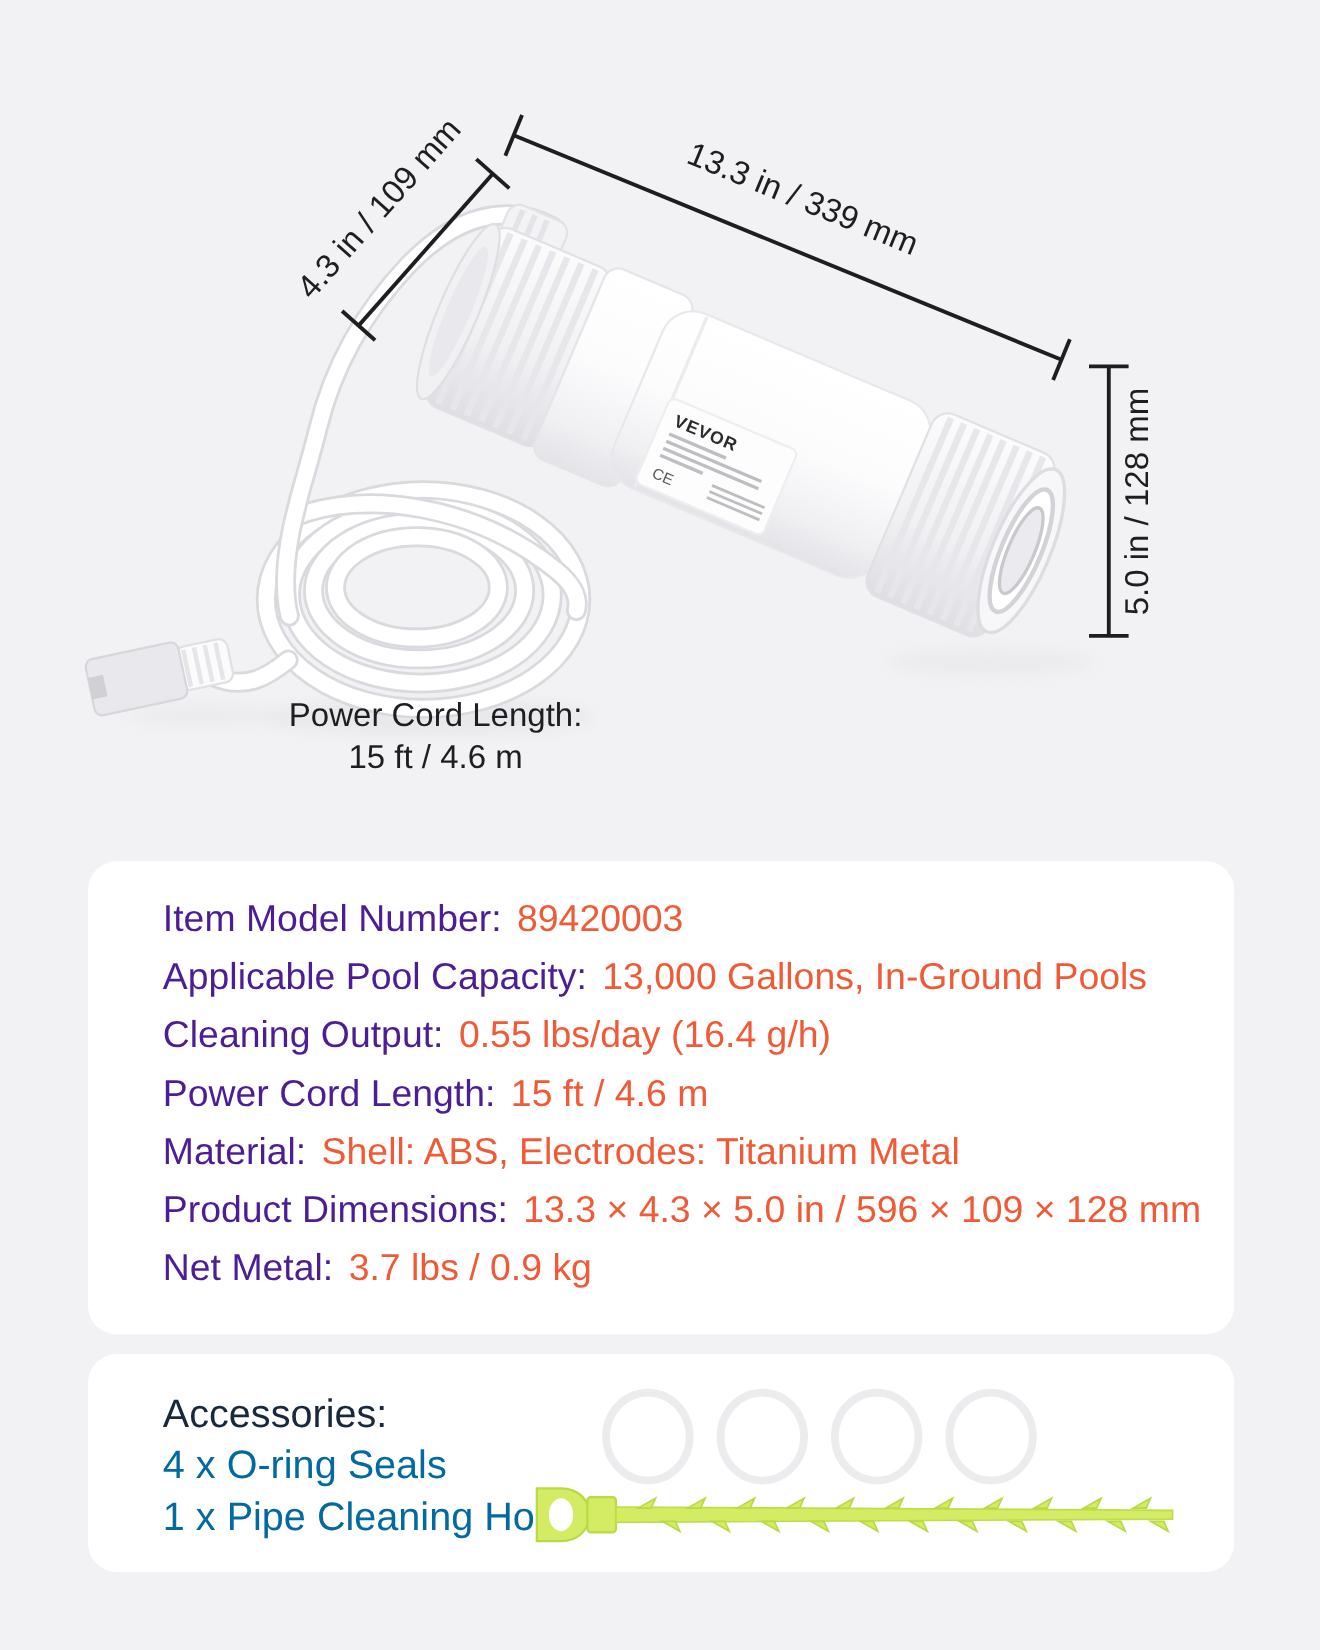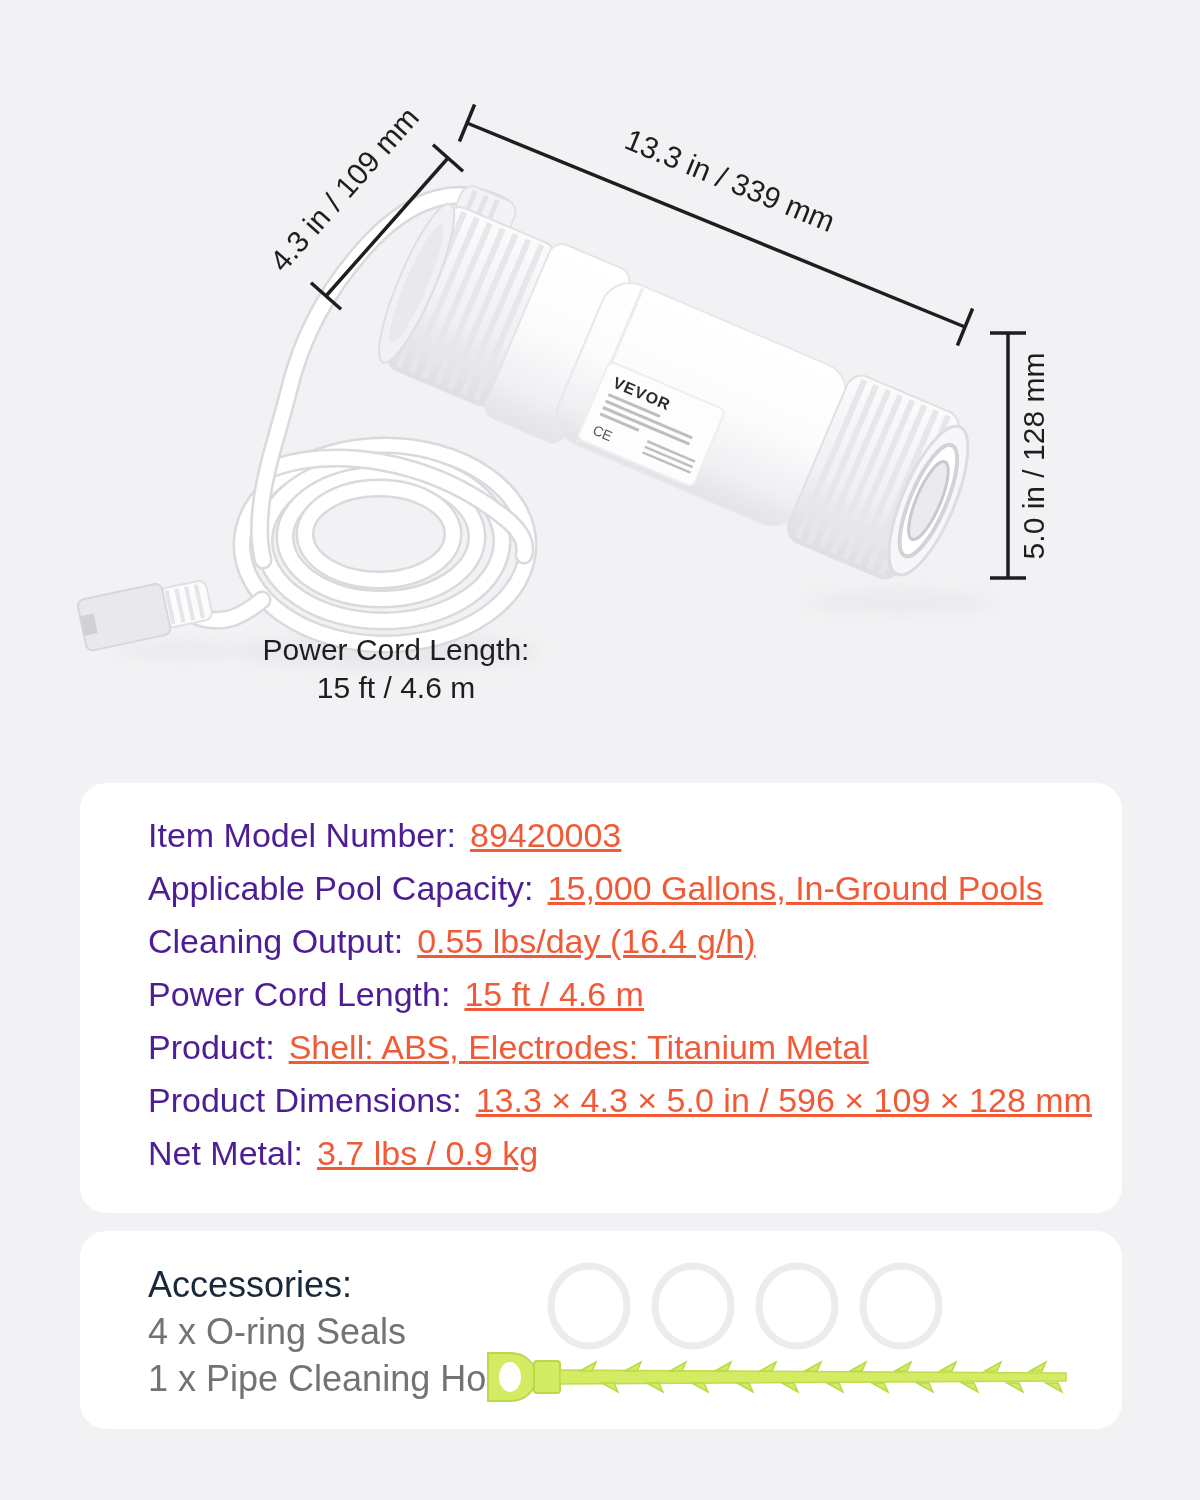--- a/index.html
+++ b/index.html
@@ -4,25 +4,25 @@
 <style>
   html,body{margin:0;padding:0;}
   body{background:#F2F2F4;font-family:"Liberation Sans",sans-serif;color:#1D1D1F;}
   .page{position:relative;width:1200px;height:1500px;overflow:hidden;background:#F2F2F4;}
   .hero{position:absolute;top:0;left:0;width:1200px;height:778px;}
   .card{position:absolute;background:#FFFFFF;border-radius:26px;}
   .card.specs{left:80px;top:783px;width:1042px;height:430px;}
   .spec-list{padding:26px 0 0 68px;}
   .spec-row{font-size:34px;line-height:53px;white-space:nowrap;}
   .spec-label{color:#4c1d95;}
-  .spec-value{color:#F15A36;margin-left:14px;text-decoration:underline;}
+  .spec-value{color:#F15A36;margin-left:14px;}
   .card.accessories{left:80px;top:1231px;width:1042px;height:198px;}
   .acc-text{position:absolute;left:68px;top:30px;font-size:36px;line-height:47px;white-space:nowrap;}
   .acc-label{color:#17293A;}
-  .acc-item{color:#737373;}
+  .acc-item{color:#0369a1;}
   .acc-art{position:absolute;left:400px;top:18px;}
   svg text{font-family:"Liberation Sans",sans-serif;}
 </style>
 </head>
 <body>
 
 <div class="page">
 
   <div class="hero">
     <svg width="1200" height="778" viewBox="0 0 1200 778">
@@ -174,30 +174,30 @@
       </g>
     </svg>
   </div>
 
   <div class="card specs">
     <div class="spec-list">
       <div class="spec-row">
         <span class="spec-label">Item Model Number:</span><span class="spec-value">89420003</span>
       </div>
       <div class="spec-row">
-        <span class="spec-label">Applicable Pool Capacity:</span><span class="spec-value">15,000 Gallons, In-Ground Pools</span>
+        <span class="spec-label">Applicable Pool Capacity:</span><span class="spec-value">13,000 Gallons, In-Ground Pools</span>
       </div>
       <div class="spec-row">
         <span class="spec-label">Cleaning Output:</span><span class="spec-value">0.55 lbs/day (16.4 g/h)</span>
       </div>
       <div class="spec-row">
         <span class="spec-label">Power Cord Length:</span><span class="spec-value">15 ft / 4.6 m</span>
       </div>
       <div class="spec-row">
-        <span class="spec-label">Product:</span><span class="spec-value">Shell: ABS, Electrodes: Titanium Metal</span>
+        <span class="spec-label">Material:</span><span class="spec-value">Shell: ABS, Electrodes: Titanium Metal</span>
       </div>
       <div class="spec-row">
         <span class="spec-label">Product Dimensions:</span><span class="spec-value">13.3 × 4.3 × 5.0 in / 596 × 109 × 128 mm</span>
       </div>
       <div class="spec-row">
         <span class="spec-label">Net Metal:</span><span class="spec-value">3.7 lbs / 0.9 kg</span>
       </div>
     </div>
   </div>
 

